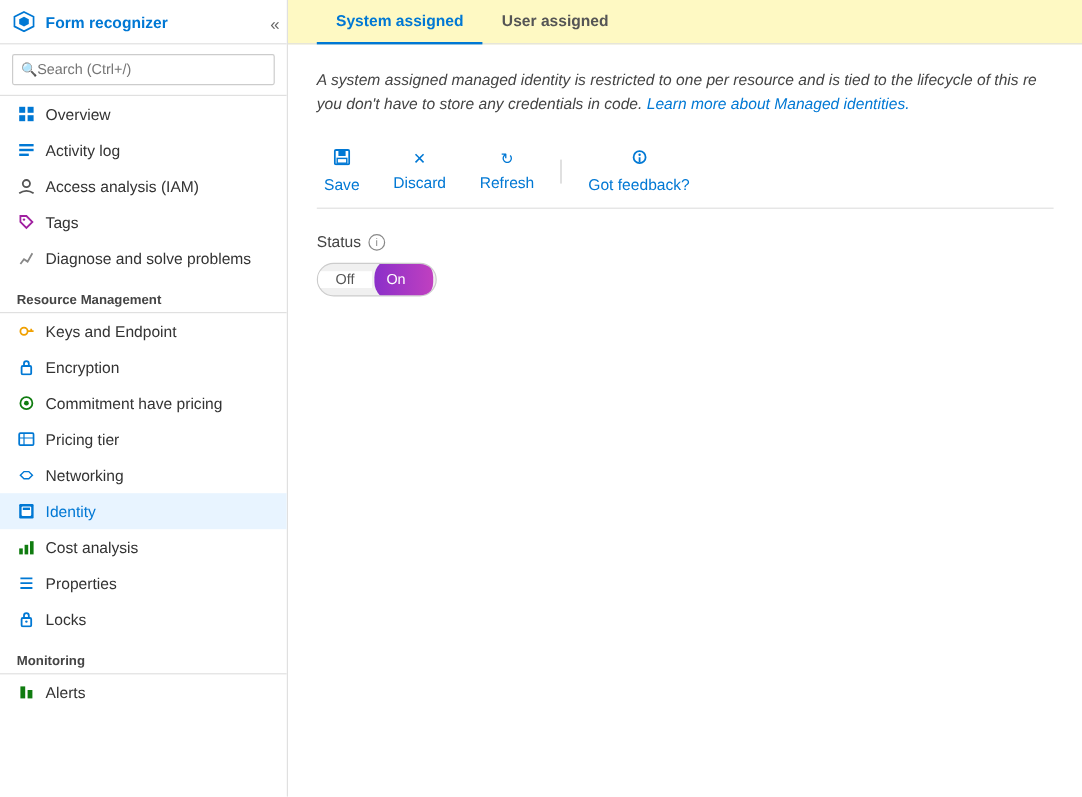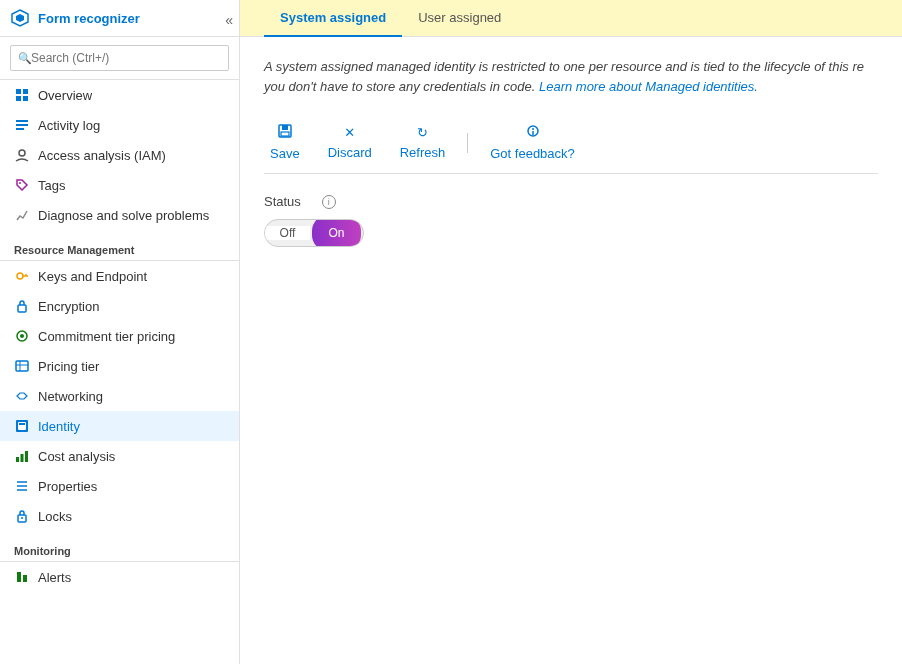--- a/index.html
+++ b/index.html
@@ -12,33 +12,33 @@
     .search-wrap .search-icon-inside { position: absolute; left: 8px; top: 50%; transform: translateY(-50%); color: #666; font-size: 11px; }
     .collapse-btn { position: absolute; right: 0; top: 8px; background: none; border: none; cursor: pointer; color: #666; padding: 4px 6px; font-size: 14px; }
     .sidebar-item { display: flex; align-items: center; padding: 7px 14px; cursor: pointer; gap: 8px; font-size: 13px; color: #333; }
     .sidebar-item.active { background: #e8f4ff; }
     .sidebar-item.active .item-label { color: #0078d4; }
     .sidebar-section-label { padding: 10px 14px 4px; font-size: 11px; font-weight: 600; color: #444; border-bottom: 1px solid #e0e0e0; margin-top: 4px; }
     .icon-box { width: 16px; height: 16px; display: flex; align-items: center; justify-content: center; flex-shrink: 0; }
     .content { flex: 1; overflow-y: auto; padding: 0; background: #fff; }
     .content-inner { padding: 20px 24px; }
     .tabs { display: flex; border-bottom: 1px solid #e0e0e0; padding: 0 24px; background: #fef9c3; }
-    .tab { padding: 10px 16px; cursor: pointer; font-size: 13px; color: #555; border-bottom: 2px solid transparent; margin-bottom: -1px; }
+    .tab { padding: 10px 16px; cursor: pointer; font-size: 13px; color: #555; border-bottom: 2px solid transparent; margin-bottom: -1px; font-weight: bold; }
     .tab.active { color: #0078d4; border-bottom: 2px solid #0078d4; font-weight: 600; }
     .description { font-size: 13px; color: #444; line-height: 1.5; margin-bottom: 16px; max-width: 600px; font-style: italic; }
     .description a { color: #0078d4; text-decoration: none; }
     .toolbar { display: flex; align-items: center; gap: 16px; padding: 8px 0; border-bottom: 1px solid #e0e0e0; margin-bottom: 20px; }
     .toolbar-btn { display: flex; align-items: center; gap: 5px; background: none; border: none; cursor: pointer; color: #0078d4; font-size: 13px; padding: 4px 6px; flex-direction: column; }
     .toolbar-separator { width: 1px; height: 20px; background: #ccc; }
     .status-section { margin-top: 8px; }
-    .status-label { font-size: 13px; color: #444; margin-bottom: 10px; display: flex; align-items: center; gap: 21px; }
+    .status-label { font-size: 13px; color: #444; margin-bottom: 10px; display: flex; align-items: center; gap: 6px; }
     .info-icon { width: 14px; height: 14px; border-radius: 50%; border: 1px solid #888; display: inline-flex; align-items: center; justify-content: center; font-size: 9px; color: #888; cursor: pointer; }
     .toggle-container { display: flex; align-items: center; background: #f0f0f0; border: 1px solid #ccc; border-radius: 20px; overflow: hidden; width: 100px; height: 28px; }
     .toggle-off { flex: 1; text-align: center; font-size: 12px; padding: 0 8px; color: #555; cursor: pointer; background: #fff; }
-    .toggle-on { flex: 1; text-align: center; font-size: 12px; padding: 11px 10px; color: #fff; cursor: pointer; background: linear-gradient(to right, #8b2fc9, #c040c0); border-radius: 16px; margin: 2px; }
+    .toggle-on { flex: 1; text-align: left; font-size: 12px; padding: 11px 10px; color: #fff; cursor: pointer; background: linear-gradient(to right, #8b2fc9, #c040c0); border-radius: 16px; margin: 2px; }
 
     
     .icon-overview { color: #0078d4; }
     .icon-log { color: #0078d4; }
   </style>
 </head>
 <body>
 
 <div class="main-container">
 
@@ -132,21 +132,21 @@
       </span>
       <span class="item-label">Encryption</span>
     </div>
     <div class="sidebar-item">
       <span class="icon-box">
         <svg width="14" height="14" viewBox="0 0 14 14">
             <circle cx="7" cy="7" r="5" fill="none" stroke="#107c10" stroke-width="1.5"></circle>
             <circle cx="7" cy="7" r="2" fill="#107c10"></circle>
           </svg>
       </span>
-      <span class="item-label">Commitment tier pricing</span>
+      <span class="item-label">Commitment have pricing</span>
     </div>
     <div class="sidebar-item">
       <span class="icon-box">
         <svg width="14" height="14" viewBox="0 0 14 14">
             <rect x="1" y="2" width="12" height="10" rx="1" fill="none" stroke="#0078d4" stroke-width="1.5"></rect>
             <line x1="1" y1="6" x2="13" y2="6" stroke="#0078d4" stroke-width="1"></line>
             <line x1="5" y1="2" x2="5" y2="12" stroke="#0078d4" stroke-width="1"></line>
           </svg>
       </span>
       <span class="item-label">Pricing tier</span>

